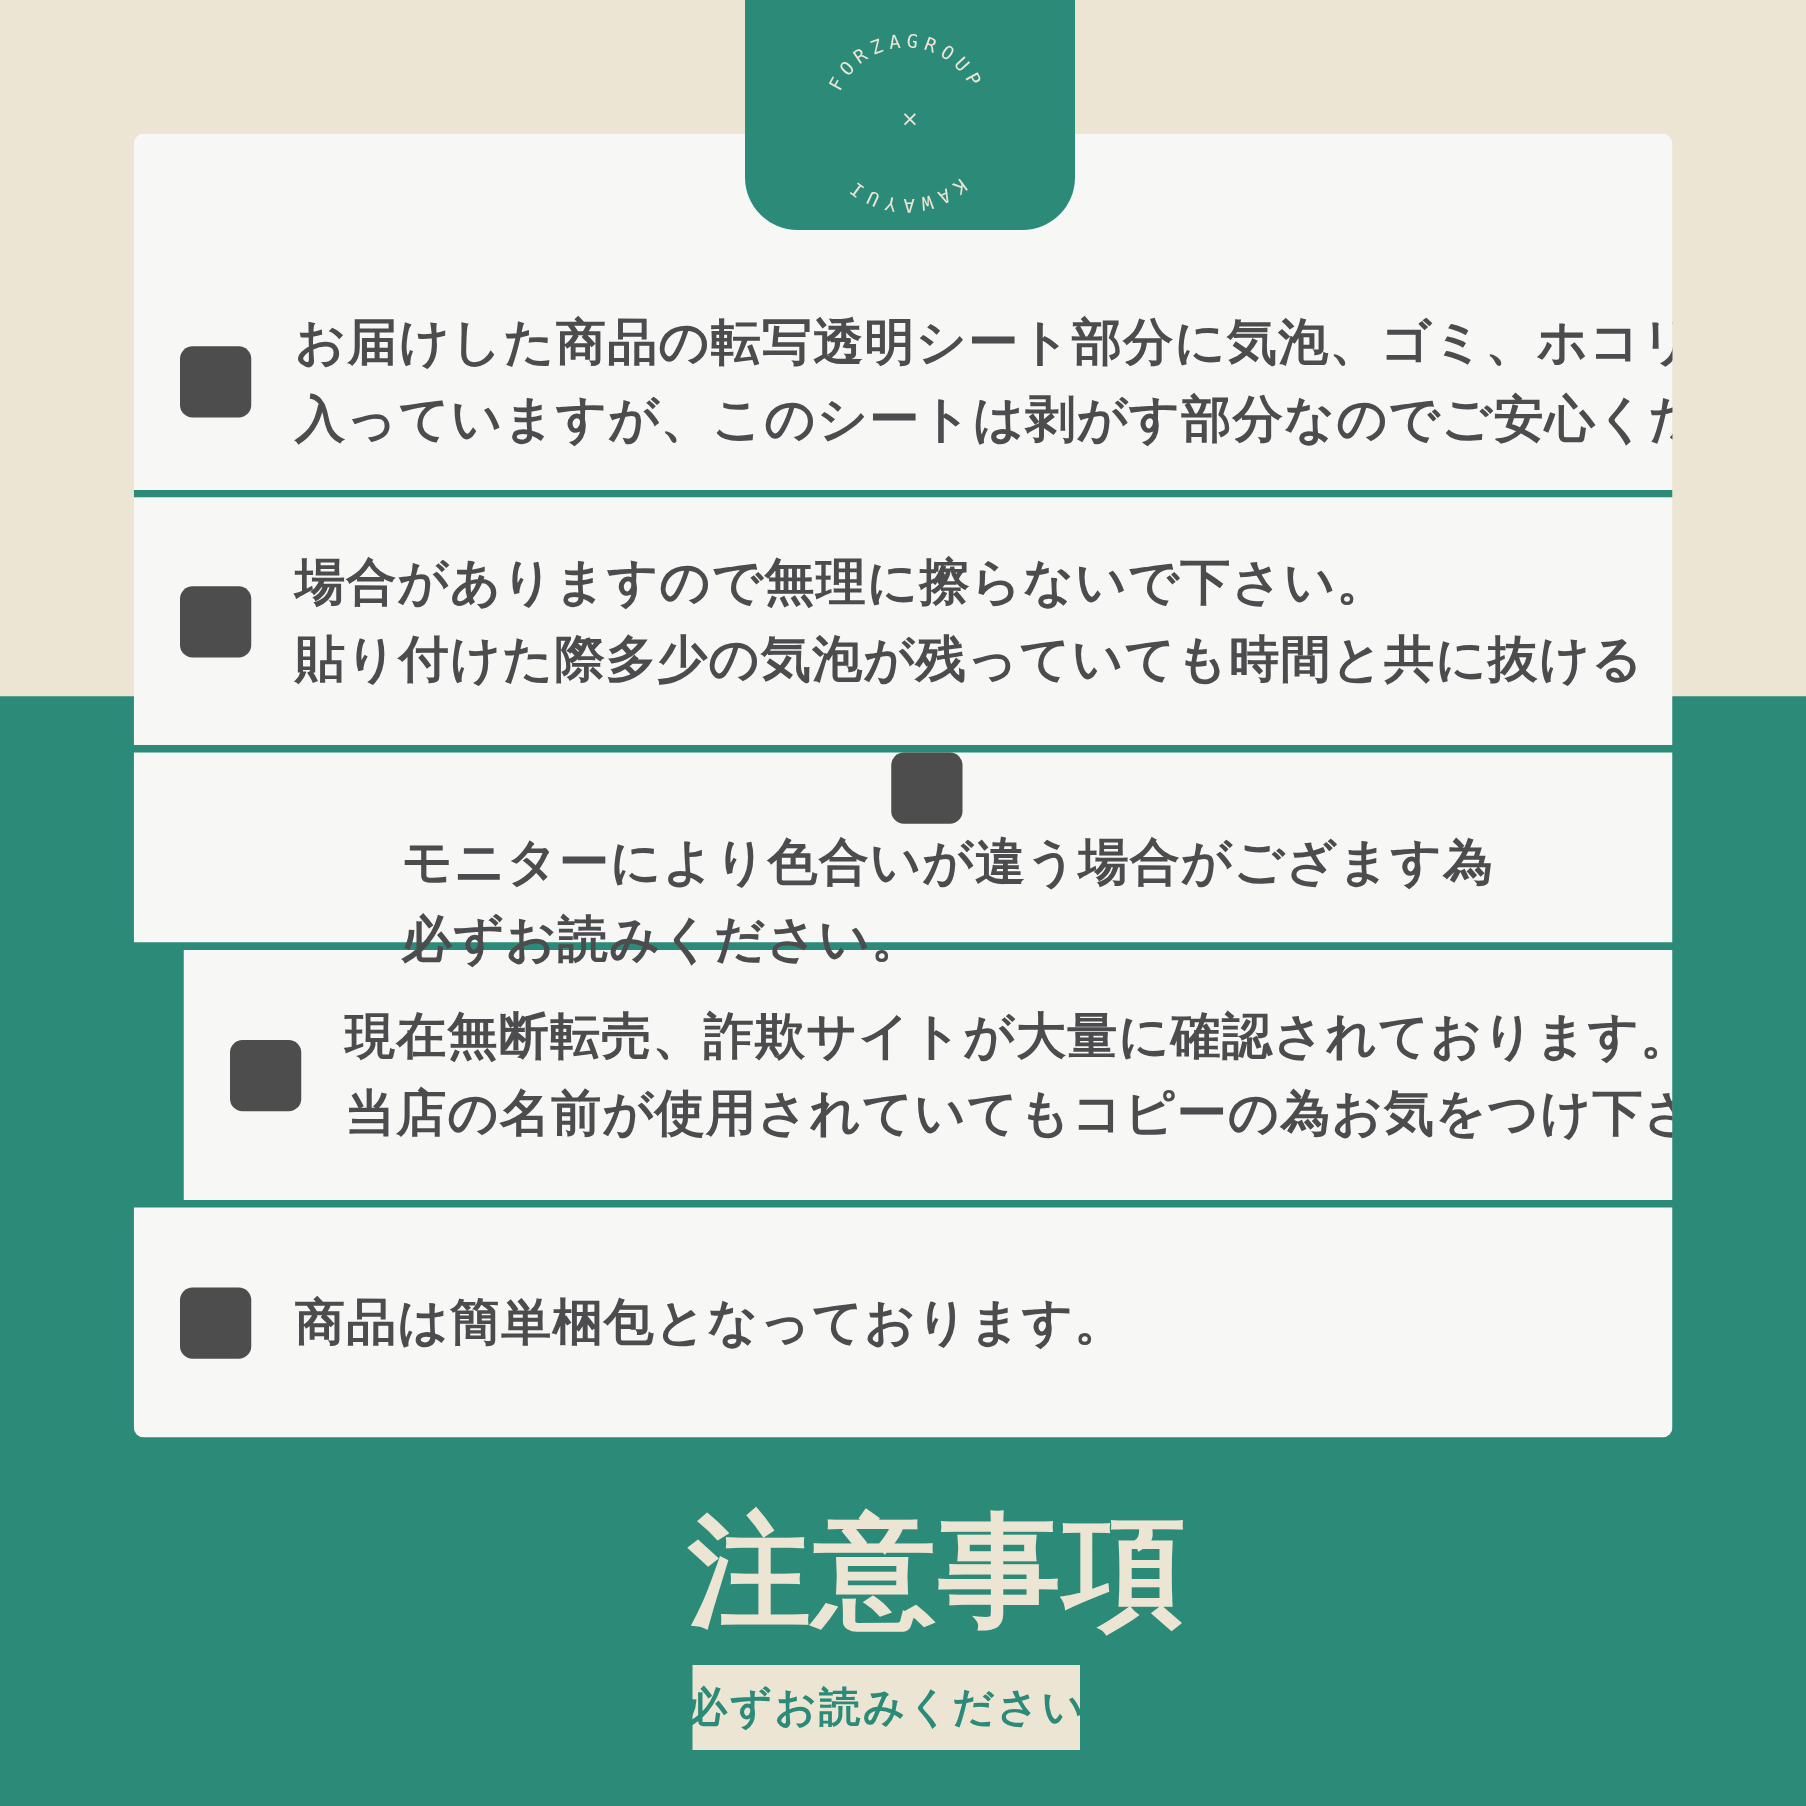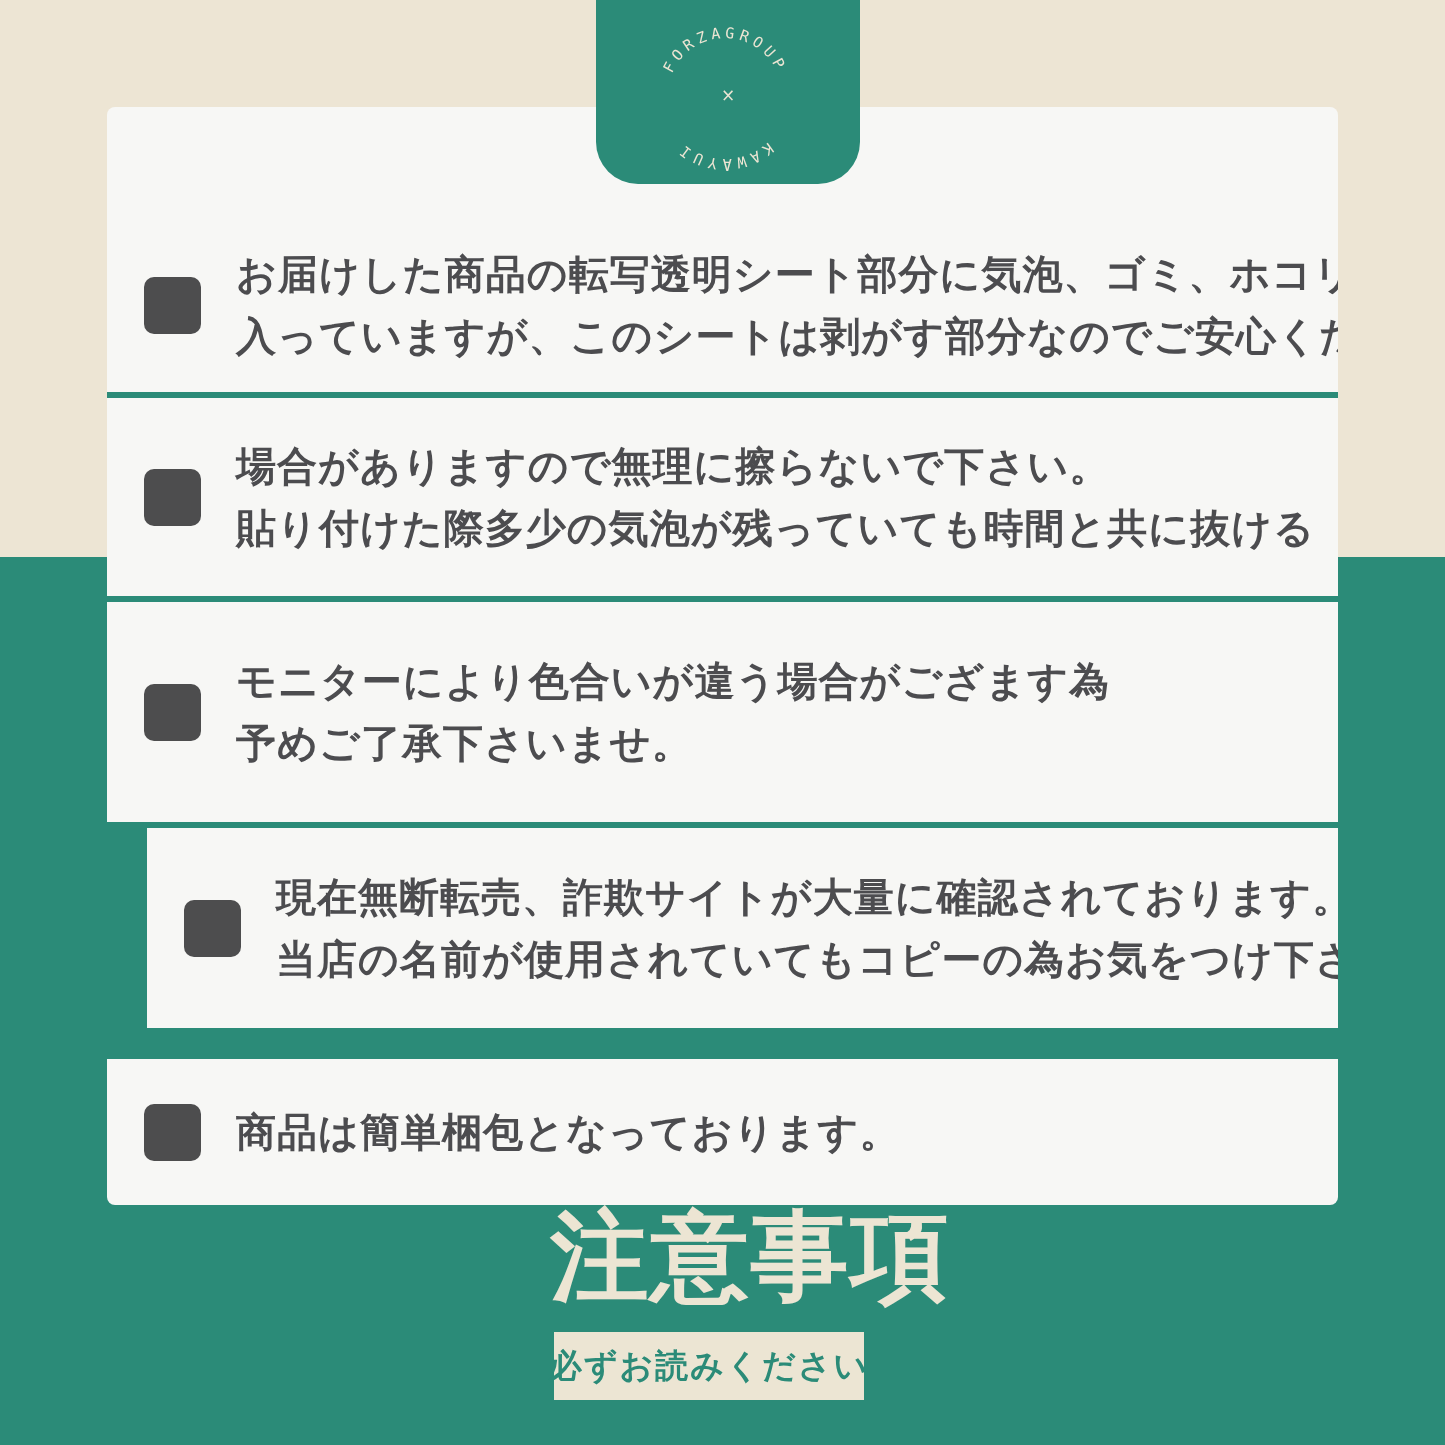--- a/index.html
+++ b/index.html
@@ -16,23 +16,23 @@
   .column {
     position:absolute; left:107px; top:107px; width:1231px;
     border-radius:8px; overflow:hidden;
   }
   .notice {
     background:#f7f7f5; display:flex; align-items:center;
     padding-left:37px; box-sizing:border-box;
   }
   .box1 { height:285px; padding-top:111px; }
   .box2 { height:198px; }
-  .box3 { height:220px; }
+  .box3 { height:152px;flex-direction:column; }
   .box4 { height:200px;margin-left:40px; }
-  .box5 { height:146px;margin-top:25px; }
+  .box5 { height:184px; }
   .divider { height:6px; background:#2b8b78; }
   .checkbox {
     width:57px; height:57px; border-radius:10px; background:#4d4d4e;
     flex:none;
   }
   .notice-text {
     margin-left:35px; font-size:40px; line-height:62px; font-weight:bold;
     color:#4c4c4f; letter-spacing:1px; white-space:nowrap;
   }
   
@@ -86,21 +86,21 @@
         <div>場合がありますので無理に擦らないで下さい。</div>
         <div>貼り付けた際多少の気泡が残っていても時間と共に抜ける</div>
       </div>
     </div>
     <div class="divider"></div>
 
     <div class="notice box3">
       <div class="checkbox"></div>
       <div class="notice-text">
         <div>モニターにより色合いが違う場合がござます為</div>
-        <div>予めご了承下さいませ。</div>
+        <div>必ずお読みください。</div>
       </div>
     </div>
     <div class="divider"></div>
 
     <div class="notice box4">
       <div class="checkbox"></div>
       <div class="notice-text">
         <div>現在無断転売、詐欺サイトが大量に確認されております。</div>
         <div>当店の名前が使用されていてもコピーの為お気をつけ下さい。</div>
       </div>

